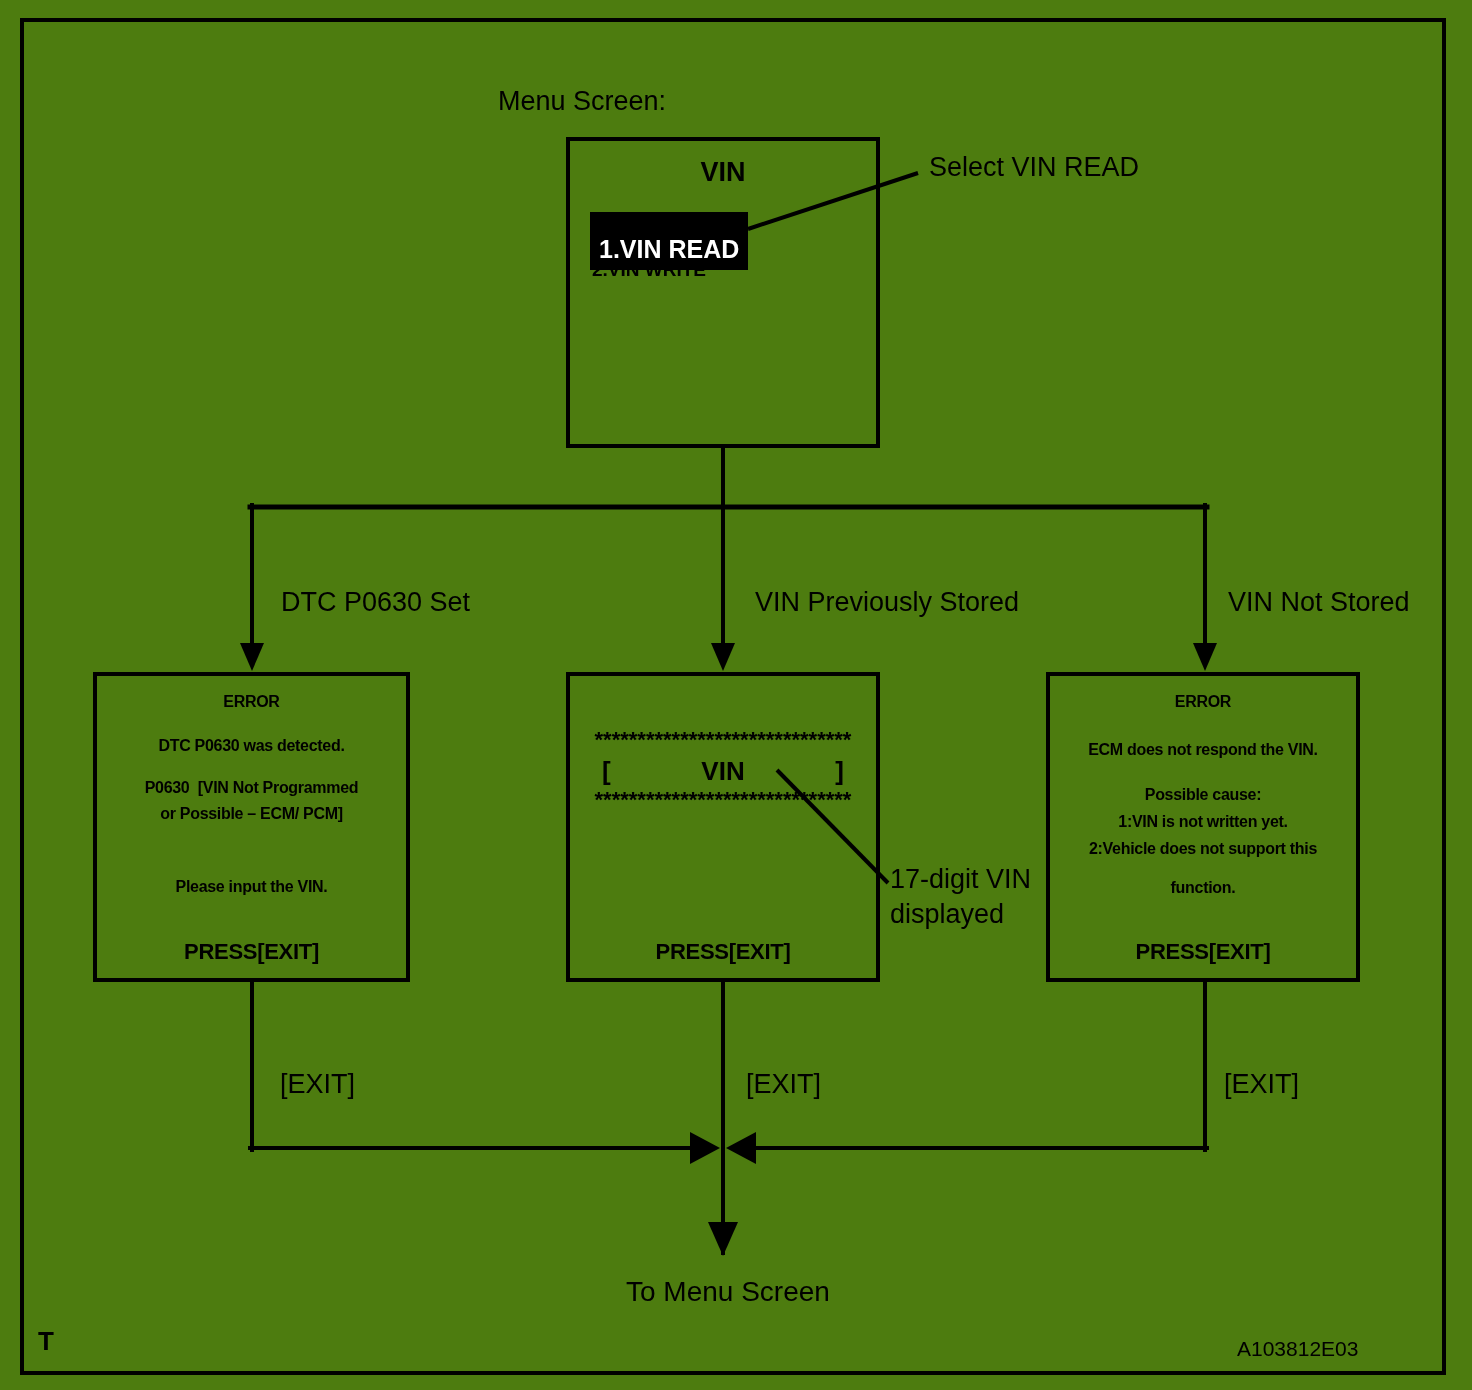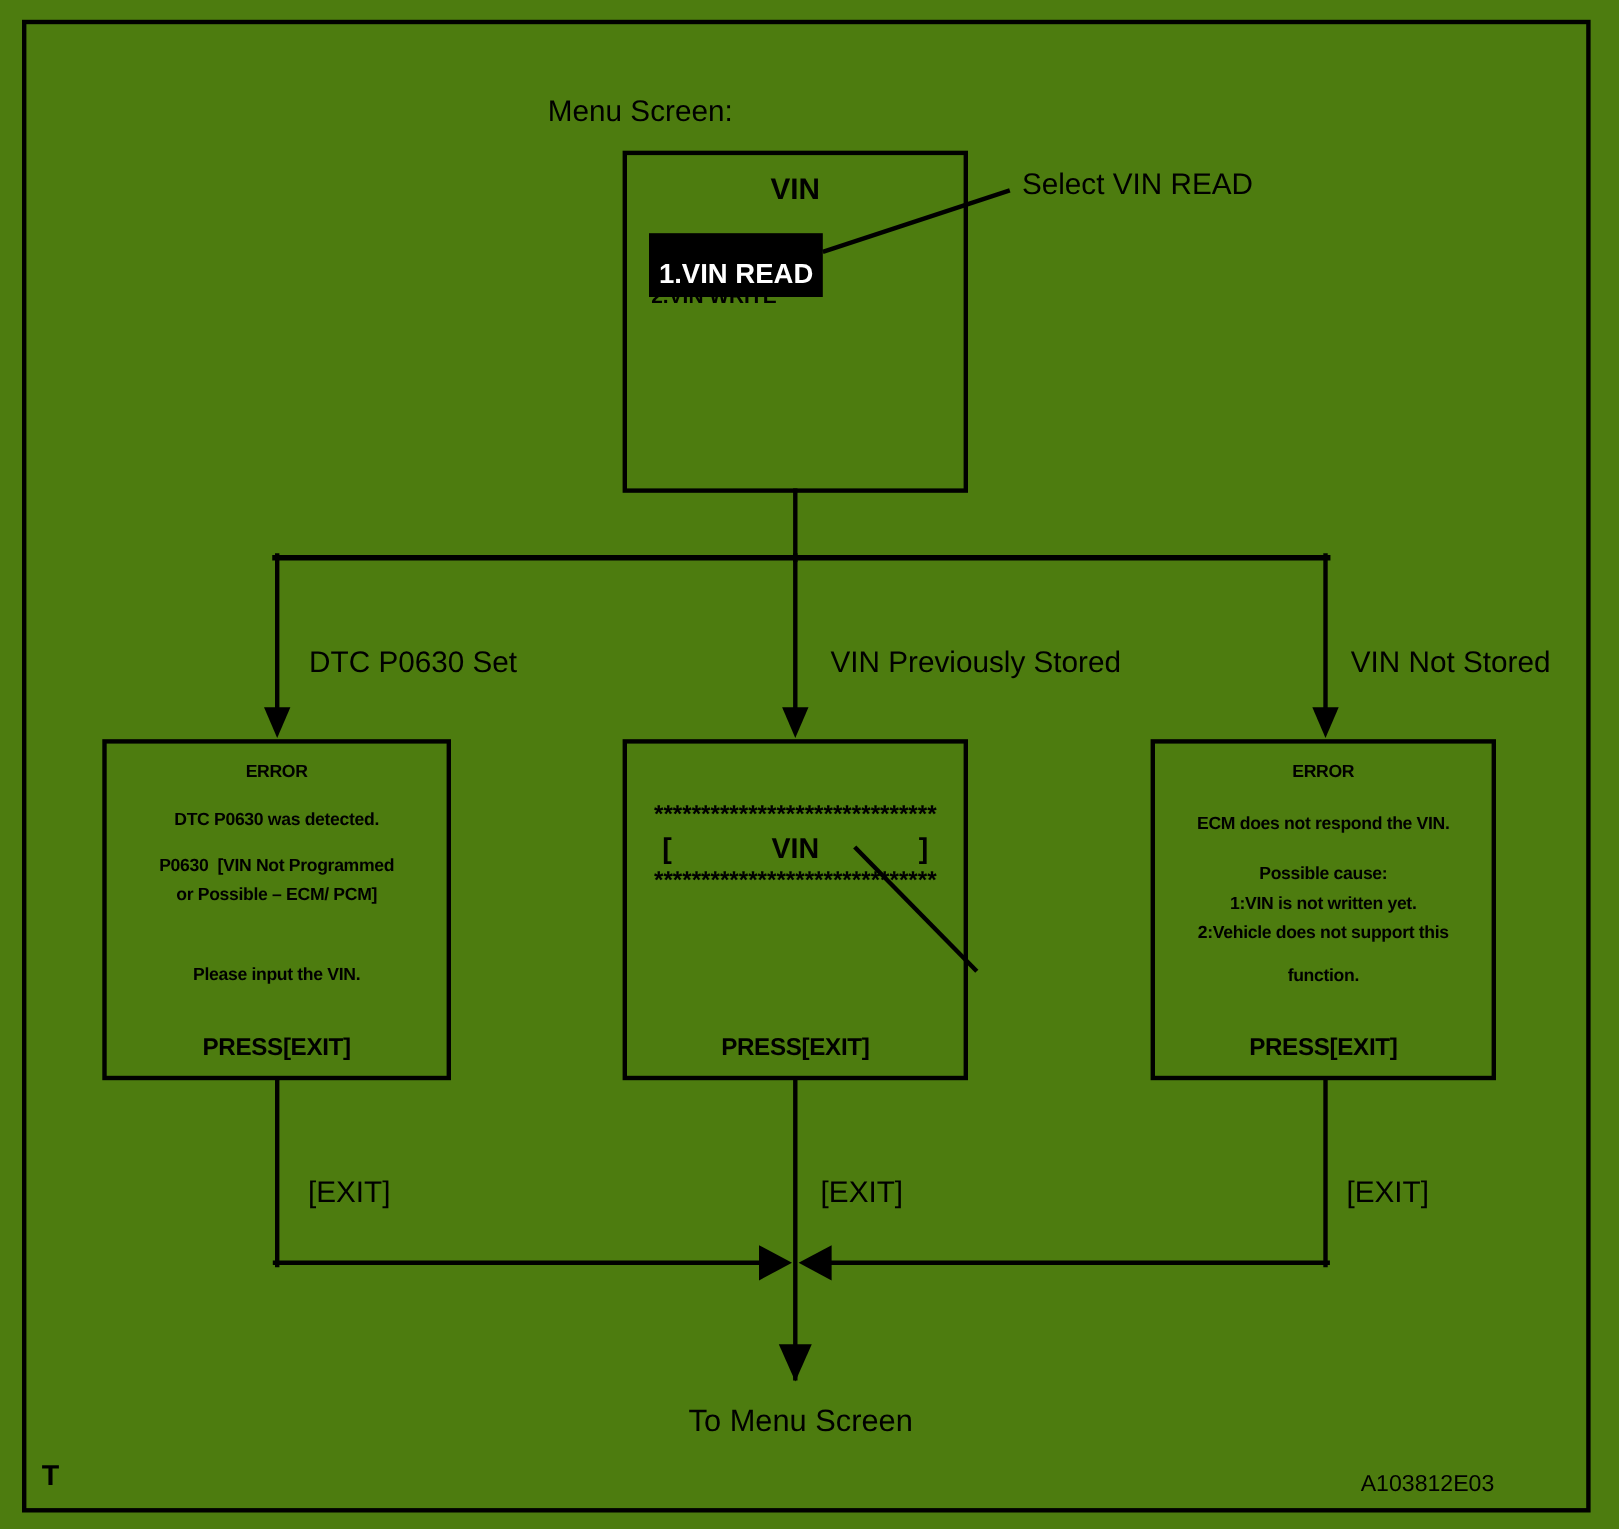--- a/index.html
+++ b/index.html
@@ -114,20 +114,24 @@
   <div class="screenbox" style="left:1046px; top:672px; width:314px; height:310px;">
     <div class="bline btitle" style="top:16px;">ERROR</div>
     <div class="bline" style="top:64px;">ECM does not respond the VIN.</div>
     <div class="bline" style="top:109px;">Possible cause:</div>
     <div class="bline" style="top:136px;">1:VIN is not written yet.</div>
     <div class="bline" style="top:163px;">2:Vehicle does not support this</div>
     <div class="bline" style="top:190px;margin-top:12px;">function.</div>
     <div class="bline bfooter" style="top:263px;">PRESS[EXIT]</div>
   </div>
 
+  <div class="vin-callout">
+    <div>17-digit VIN</div>
+    <div>displayed</div>
+  </div>
 
   <div class="ann" style="left:280px; top:1069px;">[EXIT]</div>
   <div class="ann" style="left:746px; top:1069px;">[EXIT]</div>
   <div class="ann" style="left:1224px; top:1069px;">[EXIT]</div>
 
   <div class="ann" style="left:626px; top:1276px; font-size:28px;">To Menu Screen</div>
 
   <div class="mark-t">T</div>
   <div class="fig-code">A103812E03</div>
 

